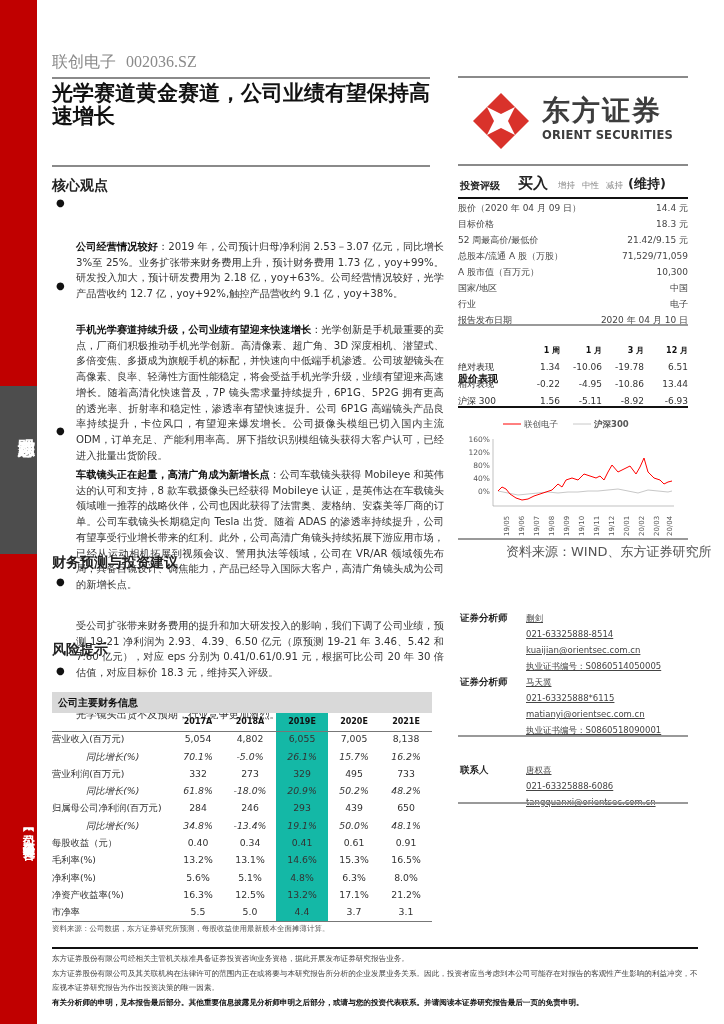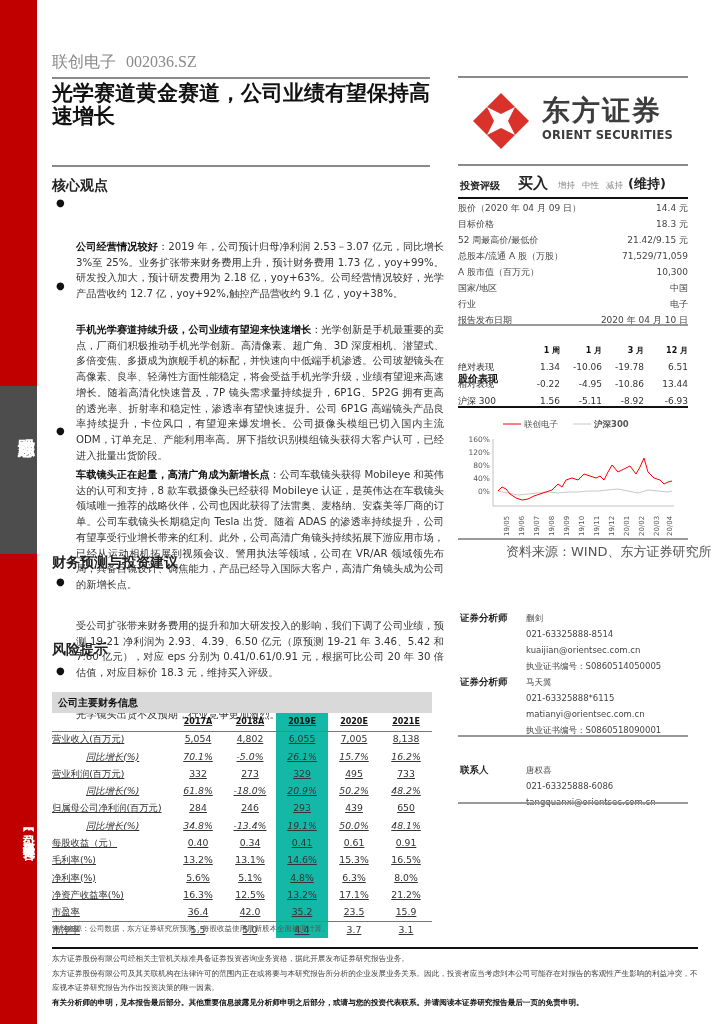--- a/index.html
+++ b/index.html
@@ -50,26 +50,26 @@
   .perf-head .c { font-size: 8px; }
   .perf-rule { position: absolute; left: 458px; top: 406px; width: 230px; height: 1.5px; background: #111; }
 
   .chart { position: absolute; left: 458px; top: 414px; width: 232px; height: 130px; }
   .chart-rule { position: absolute; left: 458px; top: 538px; width: 230px; height: 1.5px; background: #999; }
   .chart-source { position: absolute; left: 458px; top: 543px; font-size: 13px; color: #555; margin-left: 48px; }
 
   .analyst { position: absolute; left: 458px; width: 232px; font-size: 8.5px; color: #444; }
   .analyst .role { position: absolute; left: 2px; top: 0; font-weight: bold; color: #222; font-size: 9.5px; }
   .analyst .lines { position: absolute; left: 68px; top: 0; }
-  .analyst .lines div { height: 16px; line-height: 12px; }
+  .analyst .lines div { height: 16px; line-height: 12px; text-decoration: underline; }
   .analyst-rule { position: absolute; left: 458px; width: 230px; height: 1.5px; background: #999; }
 
   .fin-header { position: absolute; left: 52px; top: 692px; width: 380px; height: 21px; background: #d9d9d9; font-size: 10px; font-weight: bold; padding-left: 6px; line-height: 21px; color: #111; }
   .fin-table { position: absolute; left: 52px; top: 713px; width: 380px; font-size: 9.3px; color: #333; }
-  .fin-row { display: flex; height: 17.3px; line-height: 17.3px; text-decoration: underline; }
+  .fin-row { display: flex; height: 17.3px; line-height: 17.3px; }
   .fin-row .lab { width: 120px; }
   .fin-row .v { width: 52px; text-align: center; }
   .fin-row .v.hl { background: #14b8a6; }
   .fin-row.sub .lab { padding-left: 34px; font-style: italic; }
   .fin-row.sub .v { font-style: italic; }
   .fin-row.head .v { font-weight: bold; font-size: 8px; color: #111; }
   .fin-headrule { position: absolute; left: 52px; top: 731px; width: 380px; height: 1px; background: #777; }
   .fin-botrule { position: absolute; left: 52px; top: 921px; width: 380px; height: 1px; background: #777; }
   .fin-source { position: absolute; left: 52px; top: 924px; font-size: 7.5px; color: #555; }
 
@@ -361,28 +361,20 @@
     </div>
   <div class="fin-row">
       <span class="lab">净资产收益率(%)</span>
       <span class="v">16.3%</span>
       <span class="v">12.5%</span>
       <span class="v hl">13.2%</span>
       <span class="v">17.1%</span>
       <span class="v">21.2%</span>
     </div>
   <div class="fin-row">
-      <span class="lab">市盈率</span>
-      <span class="v">36.4</span>
-      <span class="v">42.0</span>
-      <span class="v hl">35.2</span>
-      <span class="v">23.5</span>
-      <span class="v">15.9</span>
-    </div>
-  <div class="fin-row">
       <span class="lab">市净率</span>
       <span class="v">5.5</span>
       <span class="v">5.0</span>
       <span class="v hl">4.4</span>
       <span class="v">3.7</span>
       <span class="v">3.1</span>
     </div>
 </div>
 <div class="fin-headrule"></div>
 <div class="fin-botrule"></div>

